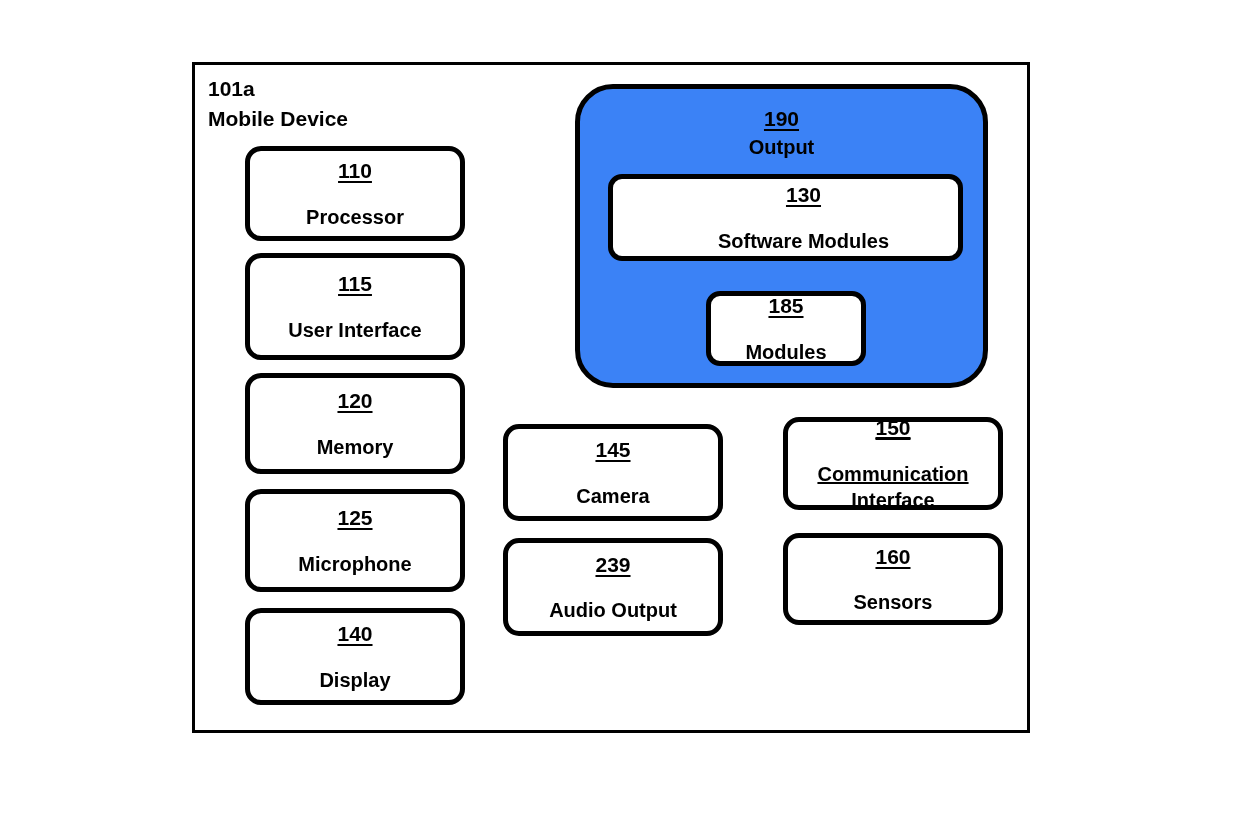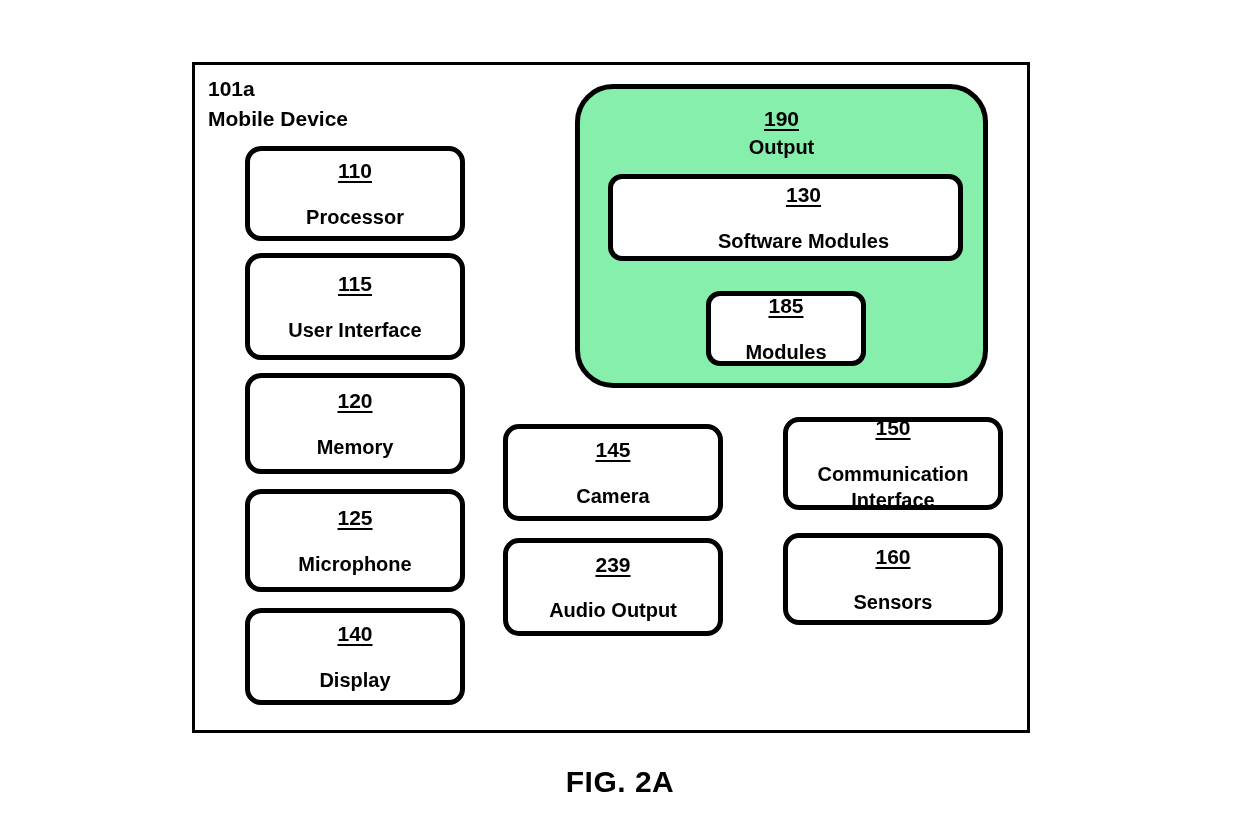--- a/index.html
+++ b/index.html
@@ -83,21 +83,21 @@
   
   .storage-container {
     position: absolute;
     left: 572px;
     top: 81px;
     width: 413px;
     height: 304px;
     border: 5px solid #000000;
     border-radius: 38px;
     box-sizing: border-box;
-    background: #86efac;
+    background: #3b82f6;
   }
   .storage-title {
     position: absolute;
     left: 0;
     top: 16px;
     width: 100%;
     text-align: center;
     line-height: 1.3;
   }
   .storage-title .ref {
@@ -117,21 +117,21 @@
   
   .b-processor       { left: 245px; top: 146px; width: 220px; height: 95px; }
   .b-user-interface  { left: 245px; top: 253px; width: 220px; height: 107px; }
   .b-memory          { left: 245px; top: 373px; width: 220px; height: 101px; }
   .b-microphone      { left: 245px; top: 489px; width: 220px; height: 103px; }
   .b-display         { left: 245px; top: 608px; width: 220px; height: 97px; }
 
   .b-camera          { left: 503px; top: 424px; width: 220px; height: 97px; }
   .b-audio-output    { left: 503px; top: 538px; width: 220px; height: 98px; }
 
-  .b-communication   { left: 783px; top: 417px; width: 220px; height: 93px; }
+  .b-communication   { left: 783px; top: 417px; width: 220px; height: 93px; text-decoration: underline; }
   .b-sensors         { left: 783px; top: 533px; width: 220px; height: 92px; }
 
   .b-software-modules { left: 28px;  top: 85px;  width: 355px; height: 87px; border-radius: 14px; padding-left: 36px; }
   .b-database         { left: 126px; top: 202px; width: 160px; height: 75px; border-radius: 14px; }
 
   
   .fig-caption {
     position: absolute;
     left: 0;
     top: 765px;
@@ -211,15 +211,14 @@
   <div class="block b-communication">
     <span class="ref">150</span>
     <span class="name">Communication Interface</span>
   </div>
 
   <div class="block b-sensors">
     <span class="ref">160</span>
     <span class="name">Sensors</span>
   </div>
 
-  <div class="fig-caption">FIG. 2A</div>
 
 </div>
 
 </body></html>

